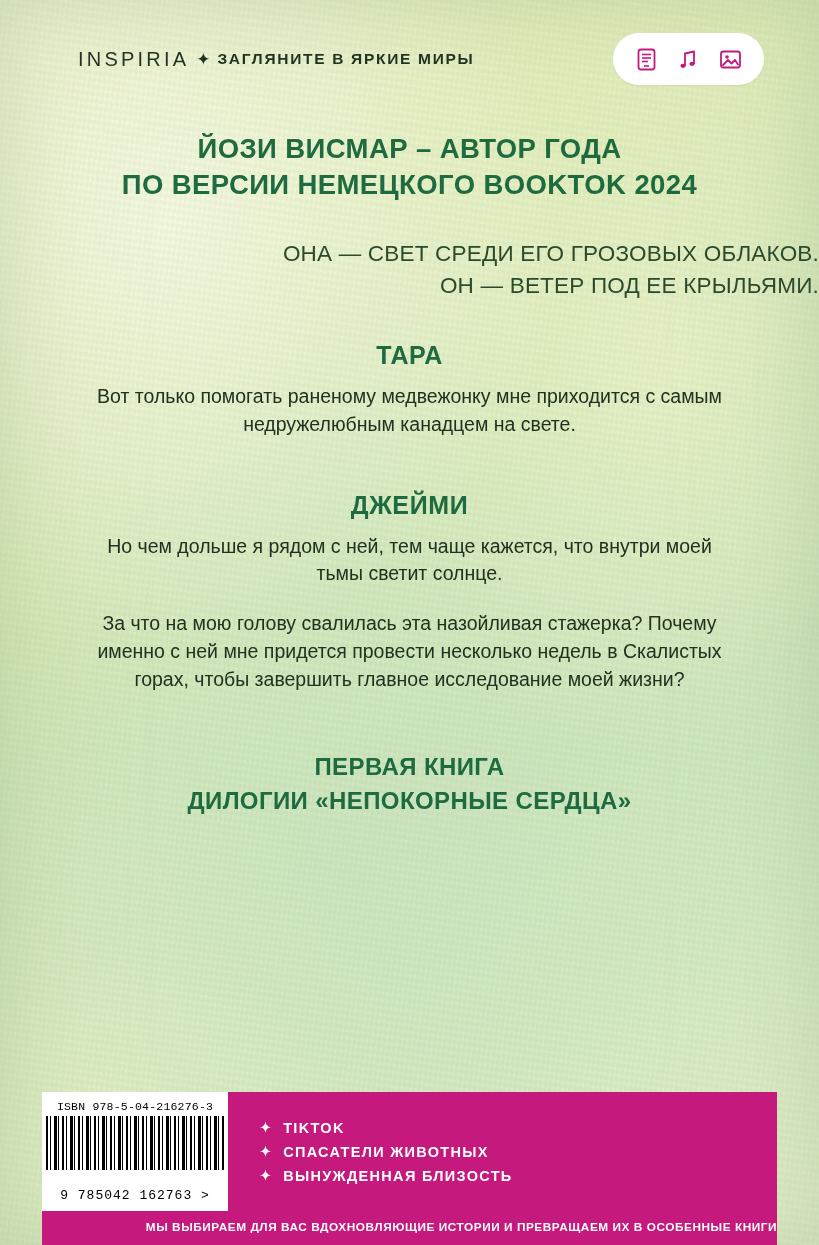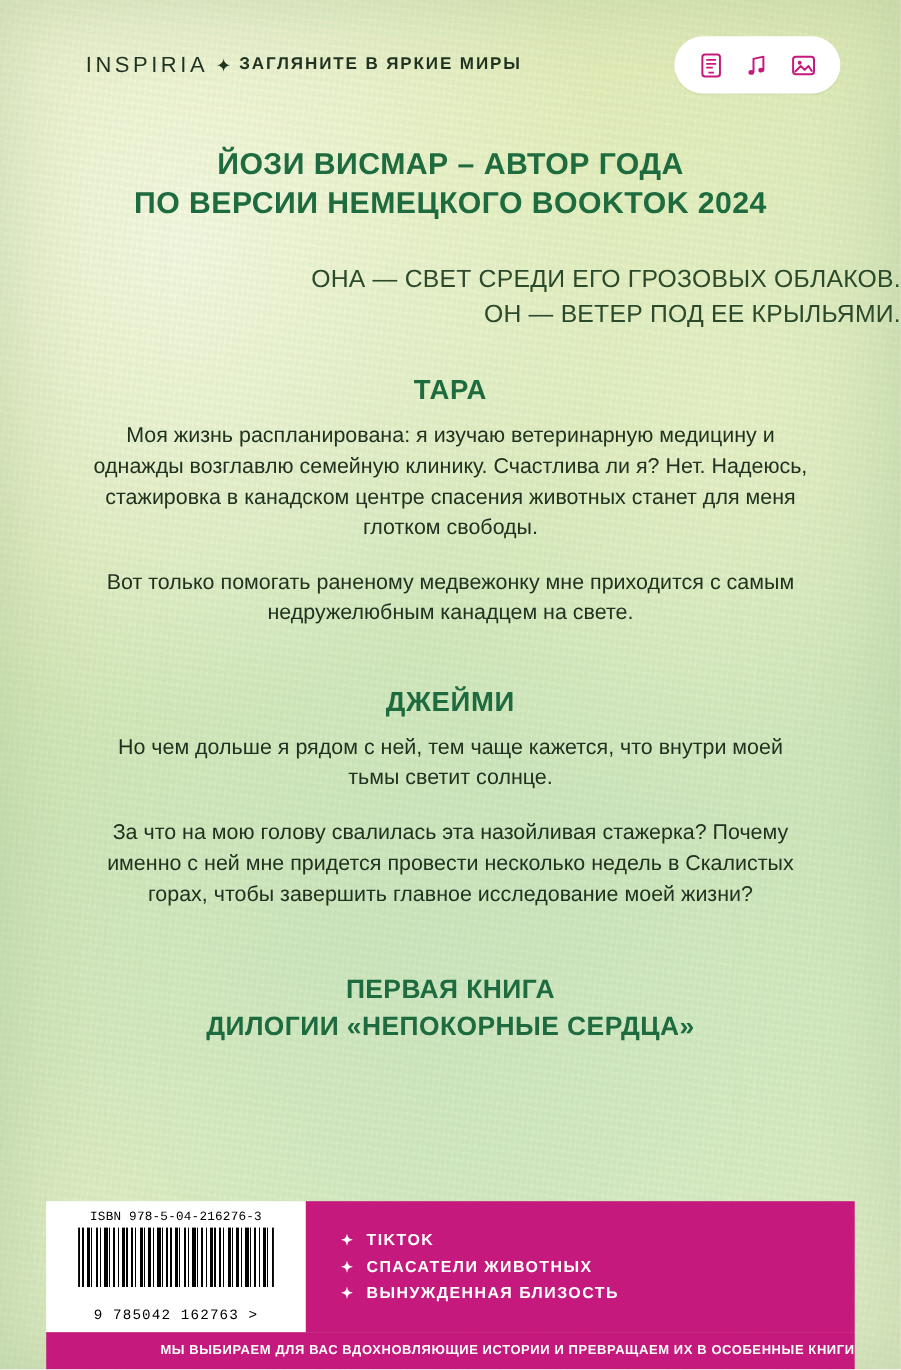--- a/index.html
+++ b/index.html
@@ -152,21 +152,21 @@
     z-index: 4;
   }
   .bottom-main {
     display: flex;
     align-items: stretch;
     height: 119px;
     margin: 0 42px;
   }
   .barcode-box {
     background: #ffffff;
-    width: 236px;
+    width: 186px;
     box-sizing: border-box;
     padding: 8px 10px 6px 10px;
     display: flex;
     flex-direction: column;
     align-items: center;
     justify-content: flex-start;
   }
   .isbn-text {
     font-family: "Liberation Mono", monospace;
     font-size: 11.5px;
@@ -267,21 +267,20 @@
       <span class="l2">ПО ВЕРСИИ НЕМЕЦКОГО BOOKTOK 2024</span>
     </div>
 
     <div class="subhead">
       <span>ОНА — СВЕТ СРЕДИ ЕГО ГРОЗОВЫХ ОБЛАКОВ.</span>
       <span class="l2">ОН — ВЕТЕР ПОД ЕЕ КРЫЛЬЯМИ.</span>
     </div>
 
     <div class="section">
       <div class="section-title">ТАРА</div>
-      <p class="para">Моя жизнь распланирована: я изучаю ветеринарную медицину и однажды возглавлю семейную клинику. Счастлива ли я? Нет.  Надеюсь, стажировка в канадском центре спасения животных станет для меня глотком свободы.</p>
       <p class="para">Вот только помогать раненому медвежонку мне приходится с самым недружелюбным канадцем на свете.</p>
     </div>
 
     <div class="section gap-lg">
       <div class="section-title">ДЖЕЙМИ</div>
       <p class="para">Но чем дольше я  рядом  с ней, тем чаще кажется, что внутри моей тьмы светит солнце.</p>
       <p class="para">За что на мою голову свалилась эта назойливая стажерка? Почему именно с ней мне придется провести несколько недель в Скалистых горах, чтобы завершить главное исследование моей жизни?</p>
     </div>
 
     <div class="closing">

